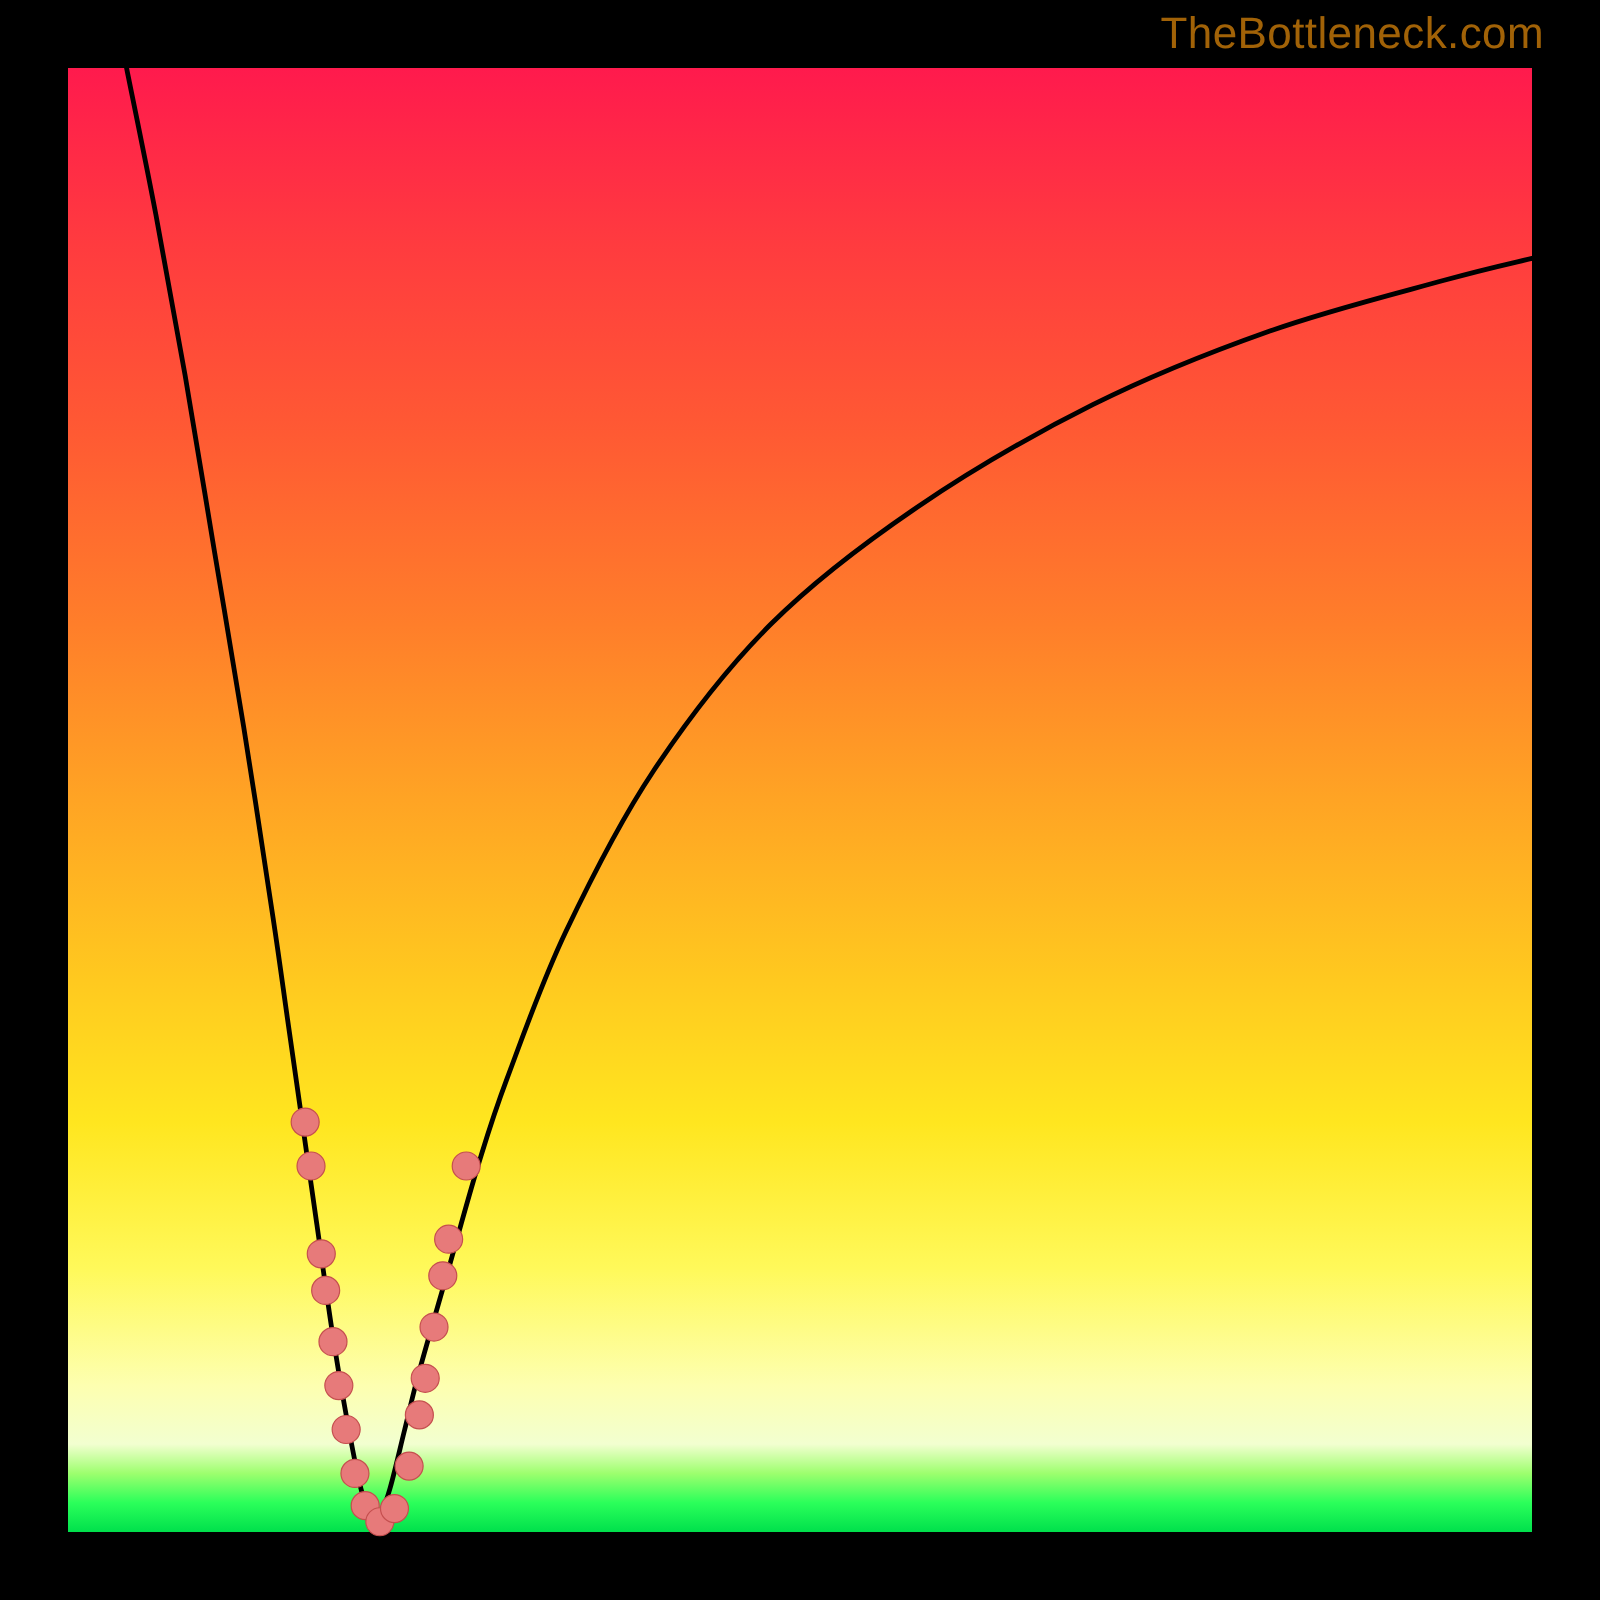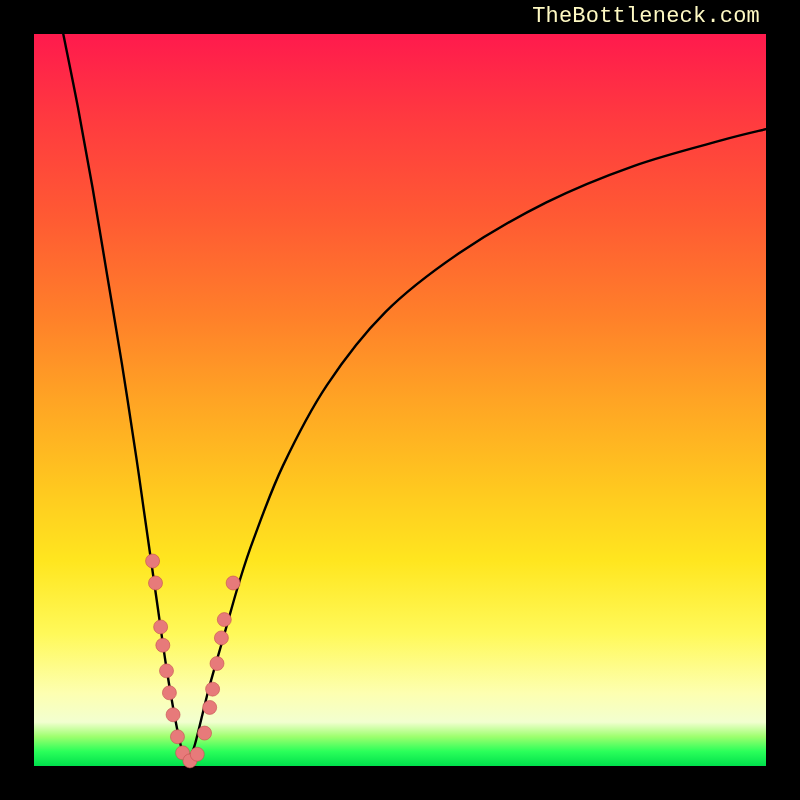--- a/index.html
+++ b/index.html
@@ -41,27 +41,26 @@
       #f2ffd0 94%,
       #9dff6e 96%,
       #2bff5a 98%,
       #00e04c 100%
     );
   }
 
   .watermark {
     position: absolute;
     top: 4px;
-    right: 40px;
-    color: #fef9c3;
+    right: 28px;
+    color: #a16207;
     font-size: 22px;
     font-weight: 500;
     letter-spacing: 0.2px;
     user-select: none;
-    font-family: Liberation Mono, monospace;
   }
 
   svg.curves {
     position: absolute;
     left: 0;
     top: 0;
     width: 732px;
     height: 732px;
     overflow: visible;
   }

